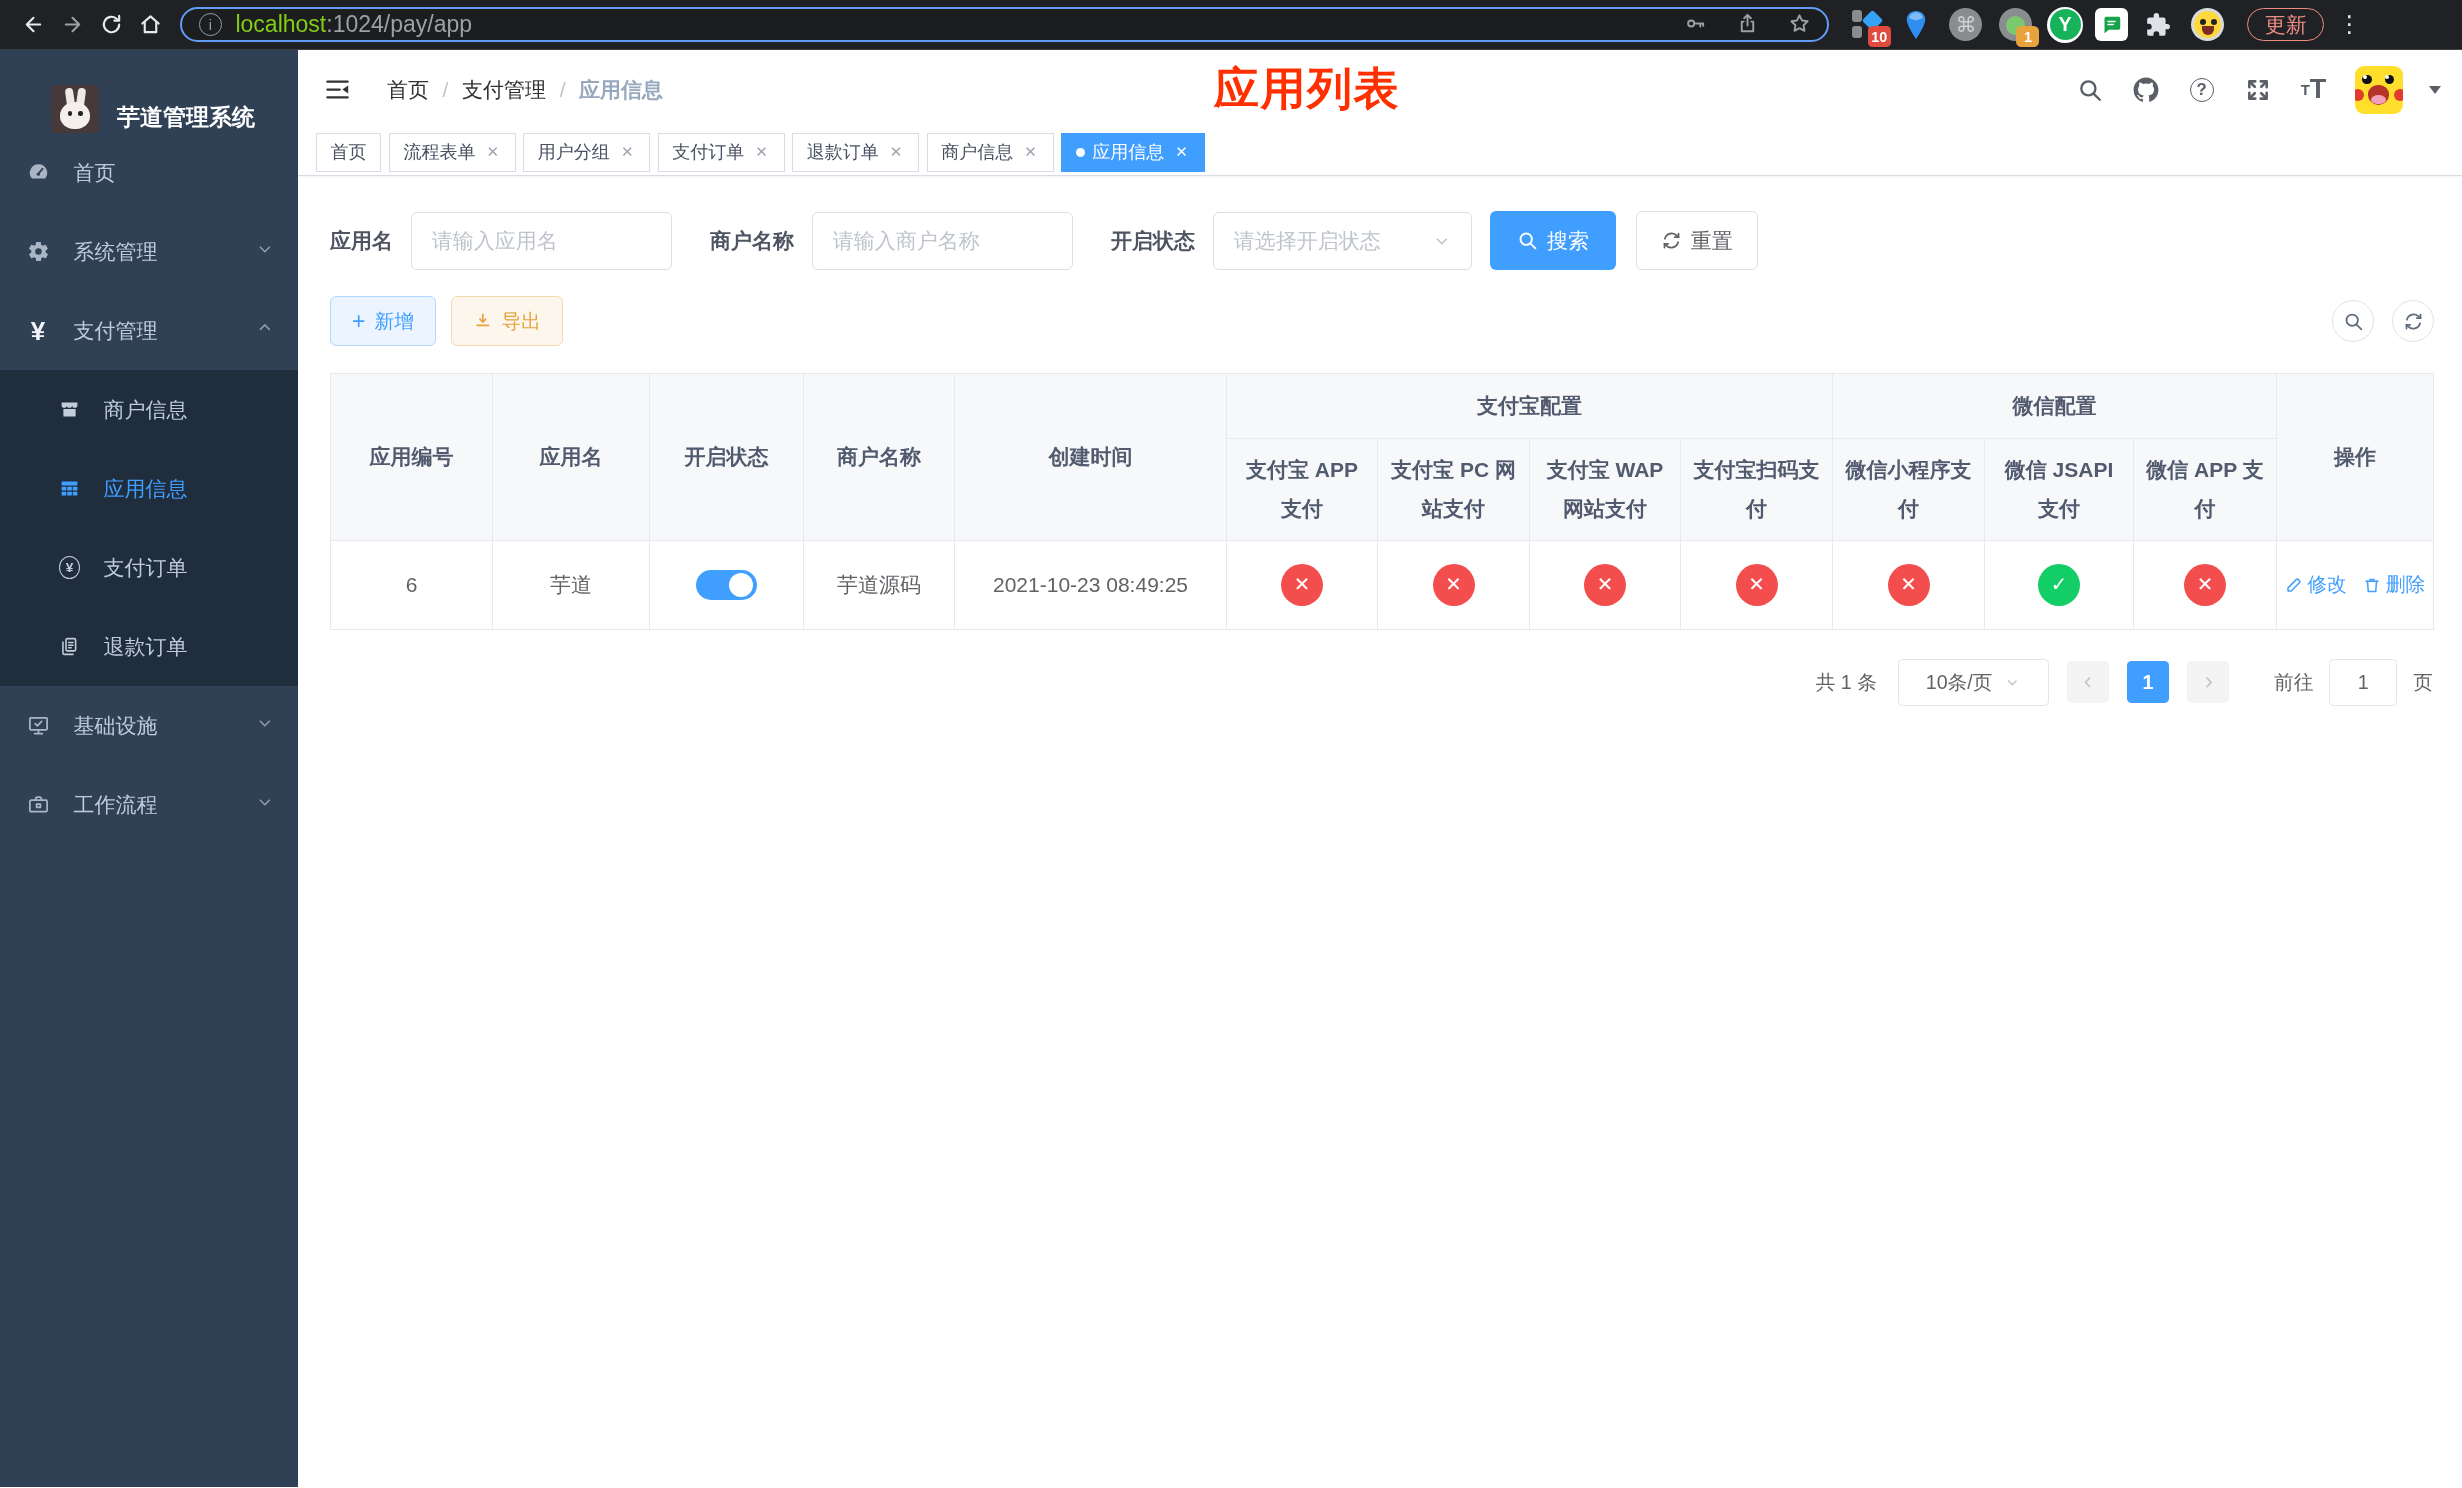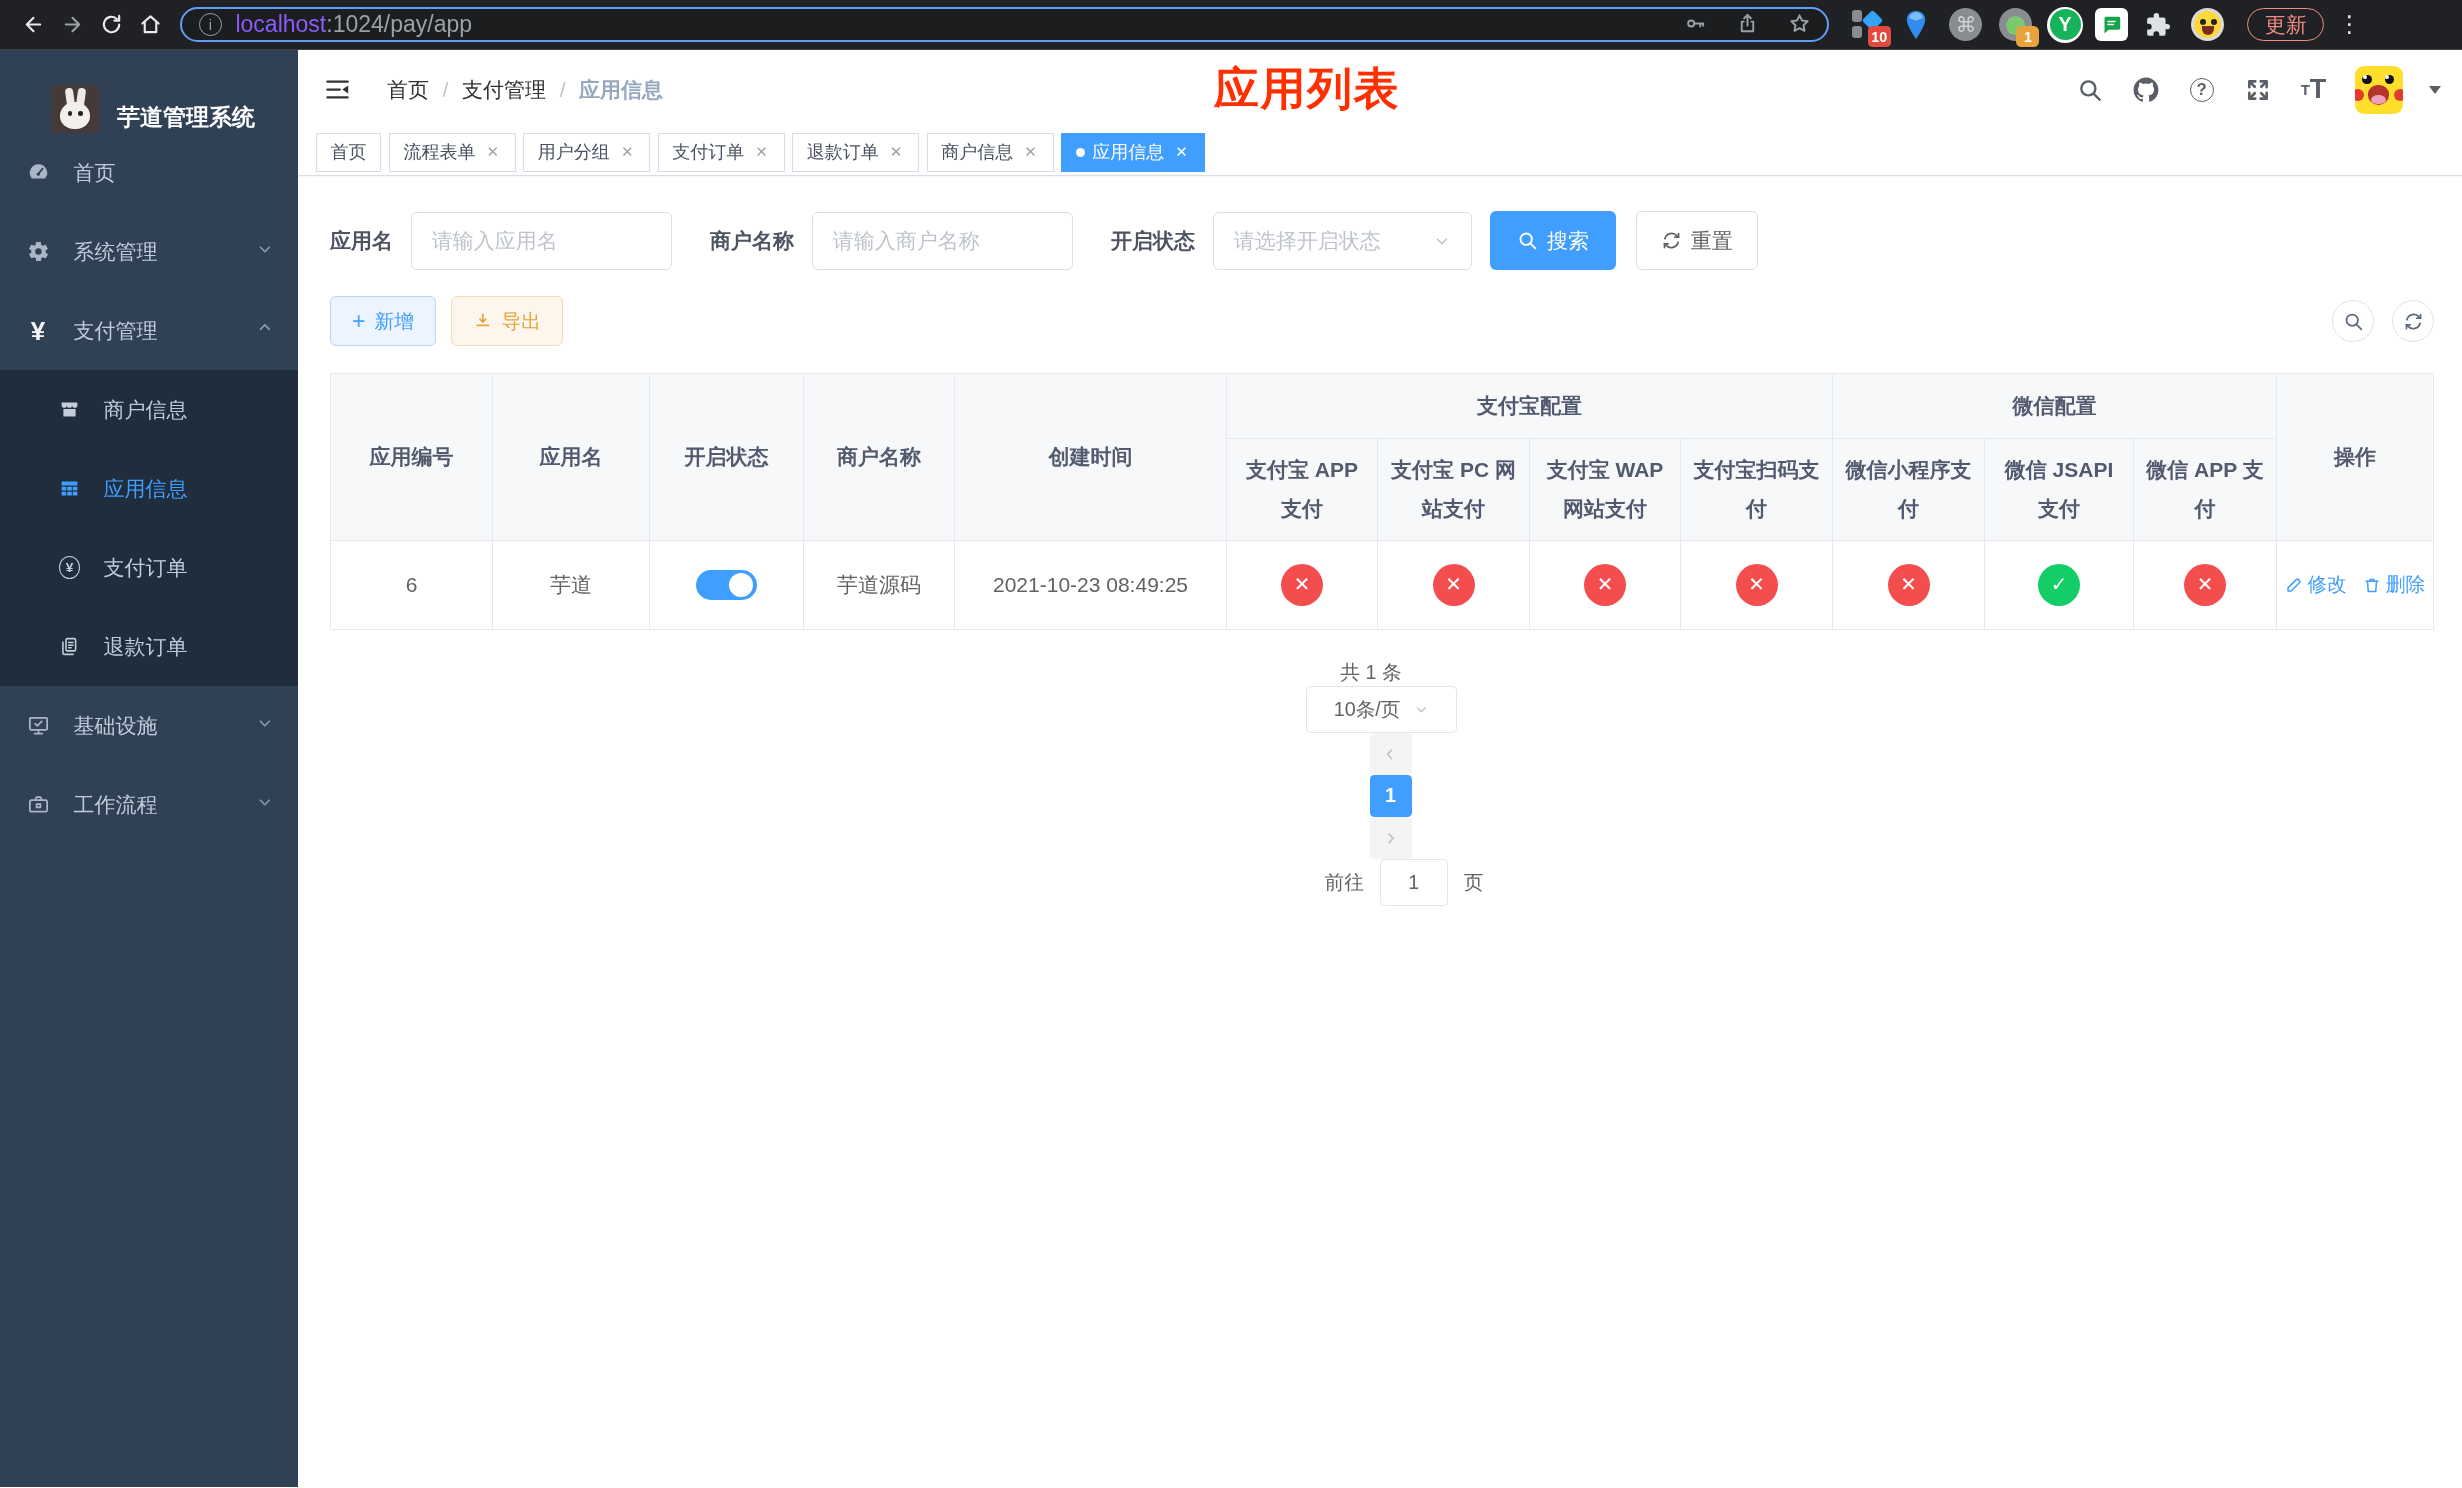--- a/index.html
+++ b/index.html
@@ -12,21 +12,21 @@
     padding:0 13.6px; border-bottom:1.5px solid #3c4043; position:relative; z-index:50;}
   .nav-btn { width:39px; height:39px; display:flex; align-items:center; justify-content:center;
     color:#e8eaed; flex:0 0 auto; }
   .nav-btn.dim { color:#9aa0a6; }
   .nav-btn svg { width:23px; height:23px; }
   .url-bar { flex:0 0 auto; width:1649px; height:35px; margin-left:10.6px; background:#1b1d1f;
     border:2.3px solid #5f9df6; border-radius:18px; display:flex; align-items:center; padding:0 16.7px; }
   .url-info { width:23px; height:23px; border:1.5px solid #9aa0a6; border-radius:50%;
     color:#9aa0a6; font-size:14.4px; display:flex; align-items:center; justify-content:center; font-style:normal; }
   .url-text { margin-left:13.6px; font-size:23px; flex:1; white-space:nowrap; overflow:hidden; }
-  .url-host { color:#8b5cf6; }
+  .url-host { color:#84cc16; }
   .url-path { color:#9aa0a6; }
   .url-right { display:flex; align-items:center; gap:29px; color:#9aa0a6; }
   .url-right svg { width:23px; height:23px; }
   .ext-strip { display:flex; align-items:center; gap:10.6px; margin-left:18px; }
   .ext { width:39px; height:39px; position:relative; display:flex; align-items:center; justify-content:center; }
   .badge { position:absolute; right:-4.5px; bottom:-3px; min-width:23px; height:21px; border-radius:4.5px;
     color:#fff; font-size:14.4px; font-weight:700; display:flex; align-items:center; justify-content:center; padding:0 3px;}
   .badge.red { background:#e04a3f; }
   .badge.orange { background:#e8a33d; border-radius:5.3px;}
   .ext-tiles { position:relative; width:30px; height:30px; }
@@ -154,21 +154,21 @@
   .toggle.on .knob { left:33px; }
   .status-dot { width:42px; height:42px; border-radius:50%; display:inline-flex; align-items:center; justify-content:center;
     color:#fff; font-size:19.7px; font-weight:700; }
   .status-dot.fail { background:#f34d4d; }
   .status-dot.pass { background:#13ce66; }
   .op-link { color:#409eff; font-size:19.7px; display:inline-flex; align-items:center; cursor:pointer; white-space:nowrap;}
   .op-link svg { width:18px; height:18px; margin-right:4.5px; }
   .op-link + .op-link { margin-left:16.7px; }
 
   
-  .pager { display:flex; align-items:center; justify-content:flex-end; margin-top:29px; width:2103px; font-size:19.7px; color:#606266;flex-direction:column;}
+  .pager { display:flex; align-items:center; justify-content:flex-end; margin-top:29px; width:2103px; font-size:19.7px; color:#606266;}
   .pg-total { margin-right:21px; }
   .pg-sizer { width:151px; height:47px; border:1.5px solid #e1e5ec; border-radius:4.5px; display:flex; align-items:center; justify-content:center; gap:12px; color:#606266; cursor:pointer;}
   .pg-sizer svg { width:16.7px; height:16.7px; color:#c0c4cc;}
   .pg-btn { width:42px; height:42px; border-radius:4.5px; background:#f4f4f5; color:#c0c4cc; display:flex; align-items:center; justify-content:center; margin-left:18px; cursor:pointer;}
   .pg-btn svg { width:16.7px; height:16.7px; }
   .pg-num { width:42px; height:42px; border-radius:4.5px; background:#409eff; color:#fff; font-weight:700; display:flex; align-items:center; justify-content:center; margin-left:18px; cursor:pointer;}
   .pg-goto { display:flex; align-items:center; margin-left:45px; gap:16px;}
   .pg-goto input { width:68px; height:47px; border:1.5px solid #e1e5ec; border-radius:4.5px; text-align:center; font-size:19.7px; color:#606266; outline:none;}
 </style>
 </head>

